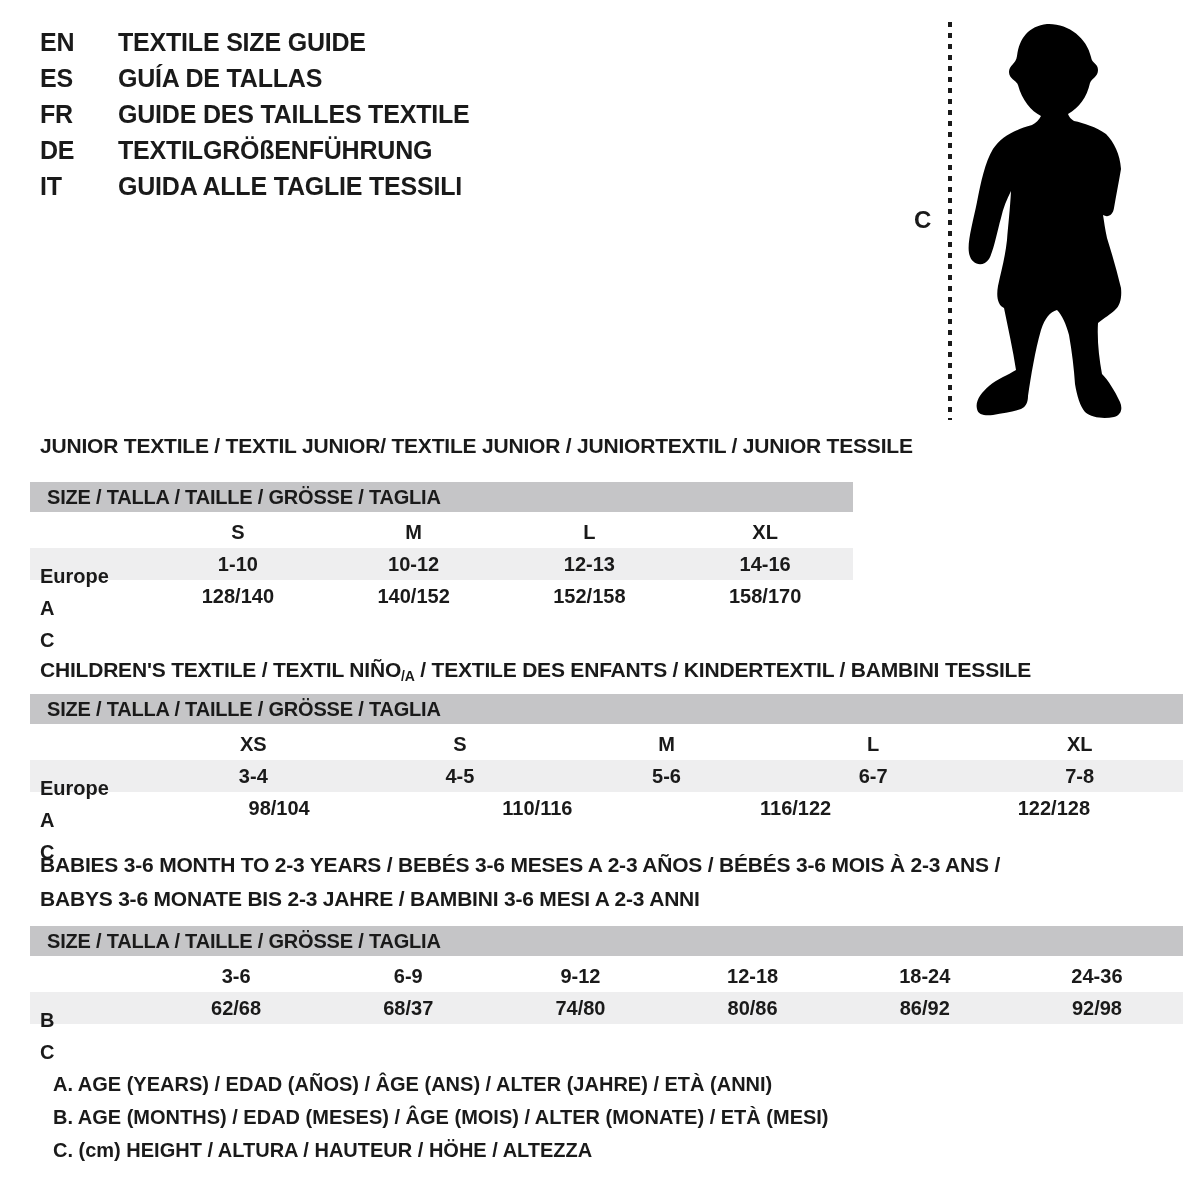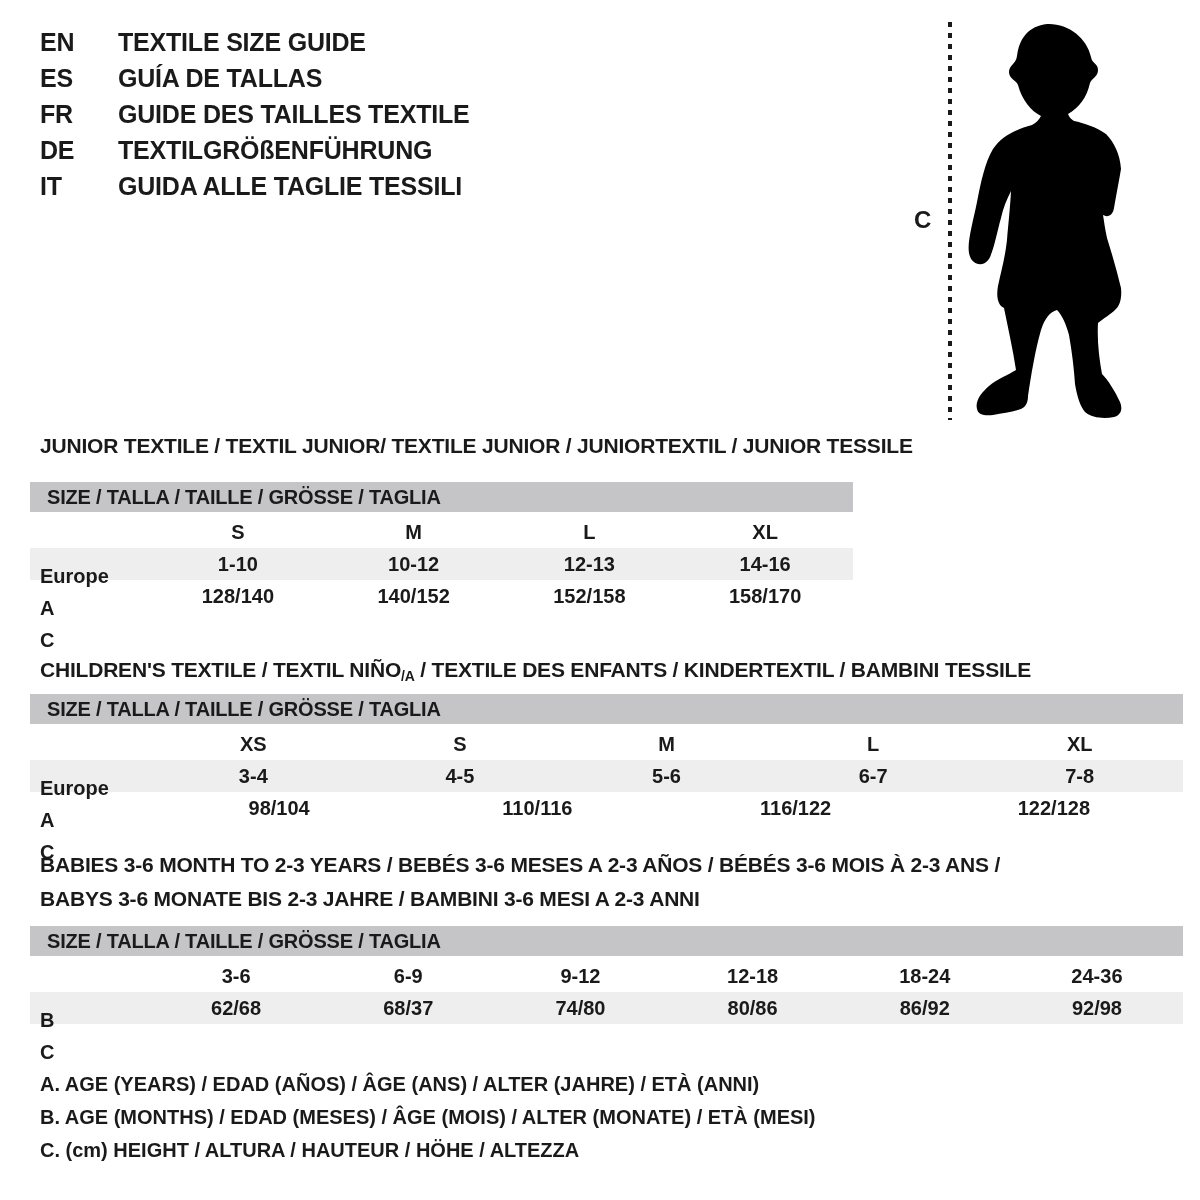--- a/index.html
+++ b/index.html
@@ -26,21 +26,21 @@
   .t1{top:482px;width:823px;}
   .t2{top:694px;width:1153px;}
   .t3{top:926px;width:1153px;}
   .band{height:30px;line-height:30px;background:#c5c5c7;padding-left:17px;font-size:20px;letter-spacing:-0.2px;}
   .band + .trow{margin-top:4px;}
   .trow{display:flex;height:32px;line-height:32px;font-size:20px;}
   .cell{flex:1;text-align:center;white-space:nowrap;}
   .cell.label{flex:0 0 110px;text-align:left;padding-left:10px;margin-top:44px;}
   .shaded{background:#eeeeef;}
   
-  .notes{position:absolute;left:40px;top:1068px;font-size:20px;line-height:33px;}
+  .notes{position:absolute;left:53px;top:1068px;font-size:20px;line-height:33px;}
   .note-line{white-space:nowrap;}
 </style>
 </head>
 <body>
 
 <div class="page">
 
   <div class="lang-block">
     <div class="lang-row">
       <span class="lang-code">EN</span>

